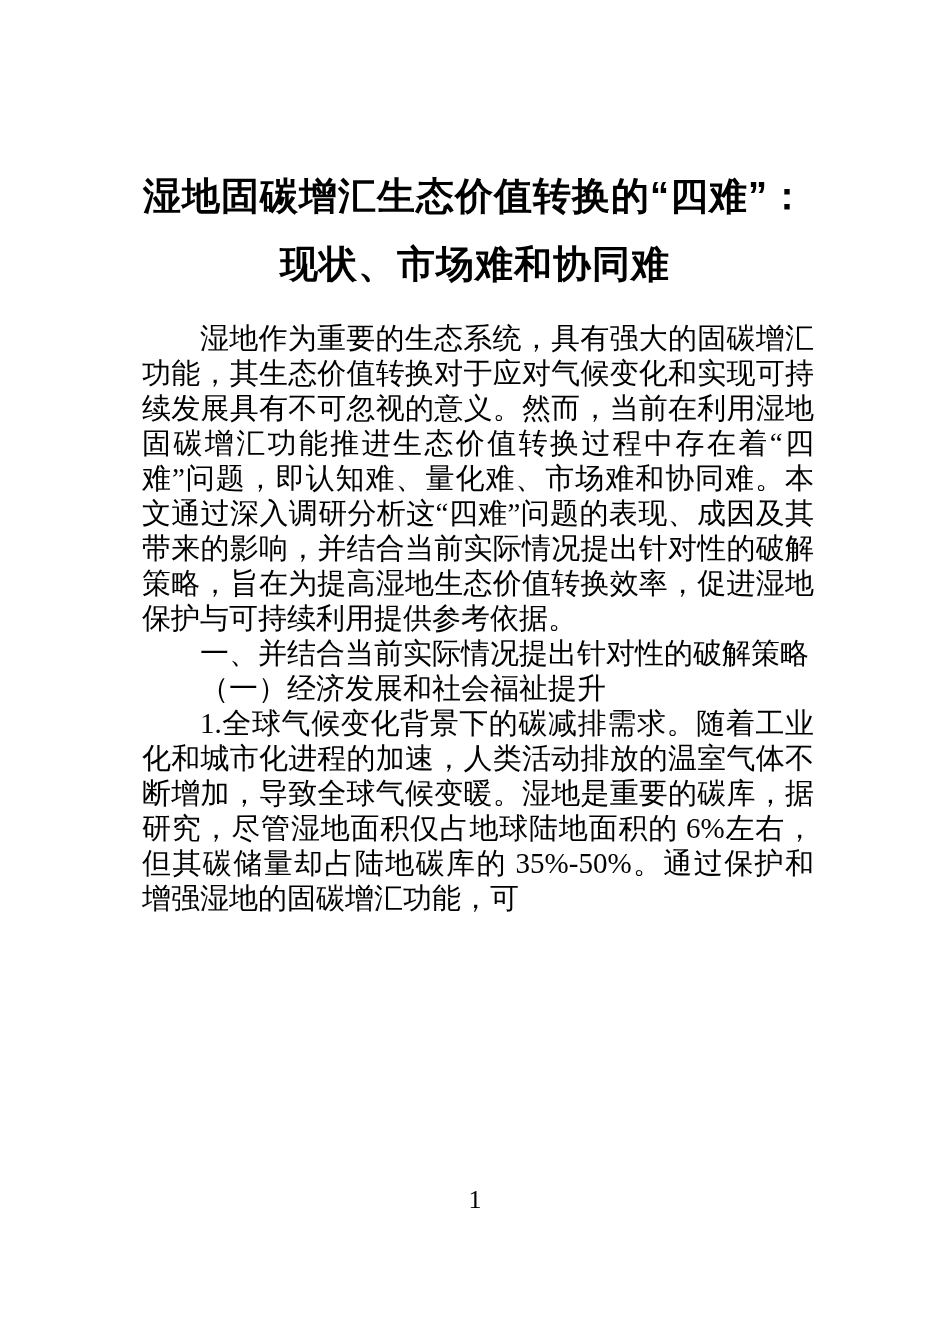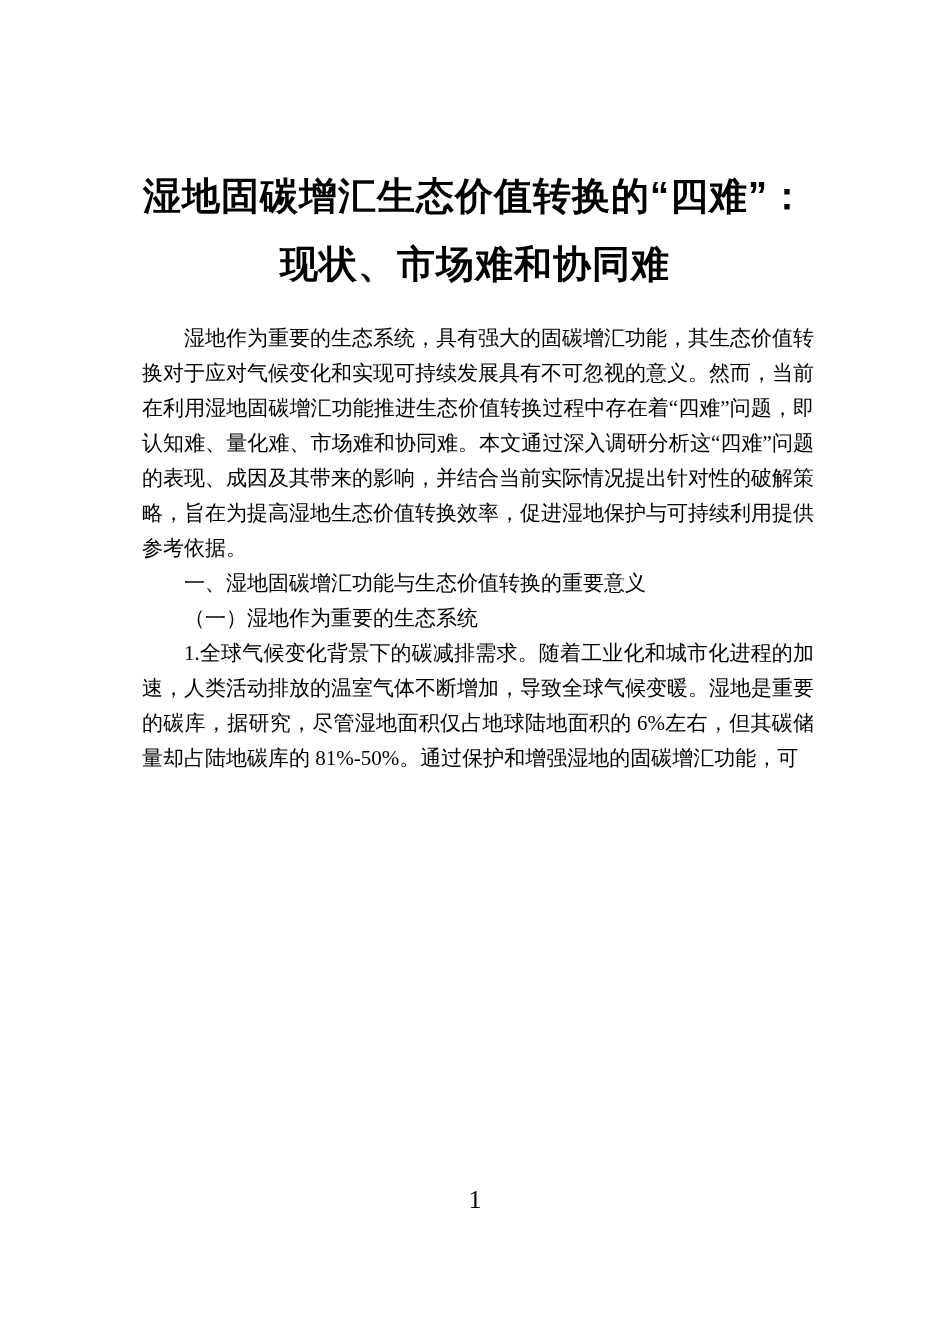--- a/index.html
+++ b/index.html
@@ -28,21 +28,21 @@
     line-height: 68px;
     letter-spacing: 1px;
     color: #000000;
   }
   .doc-body {
     position: absolute;
     top: 321px;
     left: 142px;
     width: 672px;
     font-family: "Liberation Serif", "DejaVu Sans", sans-serif;
-    font-size: 21px;
+    font-size: 29px;
     line-height: 35px;
     text-align: justify;
     text-justify: inter-ideograph;
     color: #000000;
   }
   .doc-body p {
     margin: 0;
     padding: 0;
     text-indent: 2em;
   }
@@ -63,20 +63,20 @@
 
 <div class="page">
 
   <h1 class="doc-title">
     <span>湿地固碳增汇生态价值转换的“四难”：</span><br>
     <span>现状、市场难和协同难</span>
   </h1>
 
   <div class="doc-body">
     <p>湿地作为重要的生态系统，具有强大的固碳增汇功能，其生态价值转换对于应对气候变化和实现可持续发展具有不可忽视的意义。然而，当前在利用湿地固碳增汇功能推进生态价值转换过程中存在着“四难”问题，即认知难、量化难、市场难和协同难。本文通过深入调研分析这“四难”问题的表现、成因及其带来的影响，并结合当前实际情况提出针对性的破解策略，旨在为提高湿地生态价值转换效率，促进湿地保护与可持续利用提供参考依据。</p>
-    <p>一、湿地固碳增汇功能与生态价值转换的重要意义</p>
-    <p>（一）湿地作为重要的生态系统</p>
-    <p>1.全球气候变化背景下的碳减排需求。随着工业化和城市化进程的加速，人类活动排放的温室气体不断增加，导致全球气候变暖。湿地是重要的碳库，据研究，尽管湿地面积仅占地球陆地面积的 6%左右，但其碳储量却占陆地碳库的 81%-50%。通过保护和增强湿地的固碳增汇功能，可</p>
+    <p>一、并结合当前实际情况提出针对性的破解策略</p>
+    <p>（一）经济发展和社会福祉提升</p>
+    <p>1.全球气候变化背景下的碳减排需求。随着工业化和城市化进程的加速，人类活动排放的温室气体不断增加，导致全球气候变暖。湿地是重要的碳库，据研究，尽管湿地面积仅占地球陆地面积的 6%左右，但其碳储量却占陆地碳库的 35%-50%。通过保护和增强湿地的固碳增汇功能，可</p>
   </div>
 
   <div class="page-number">1</div>
 
 </div>
 
 </body></html>

